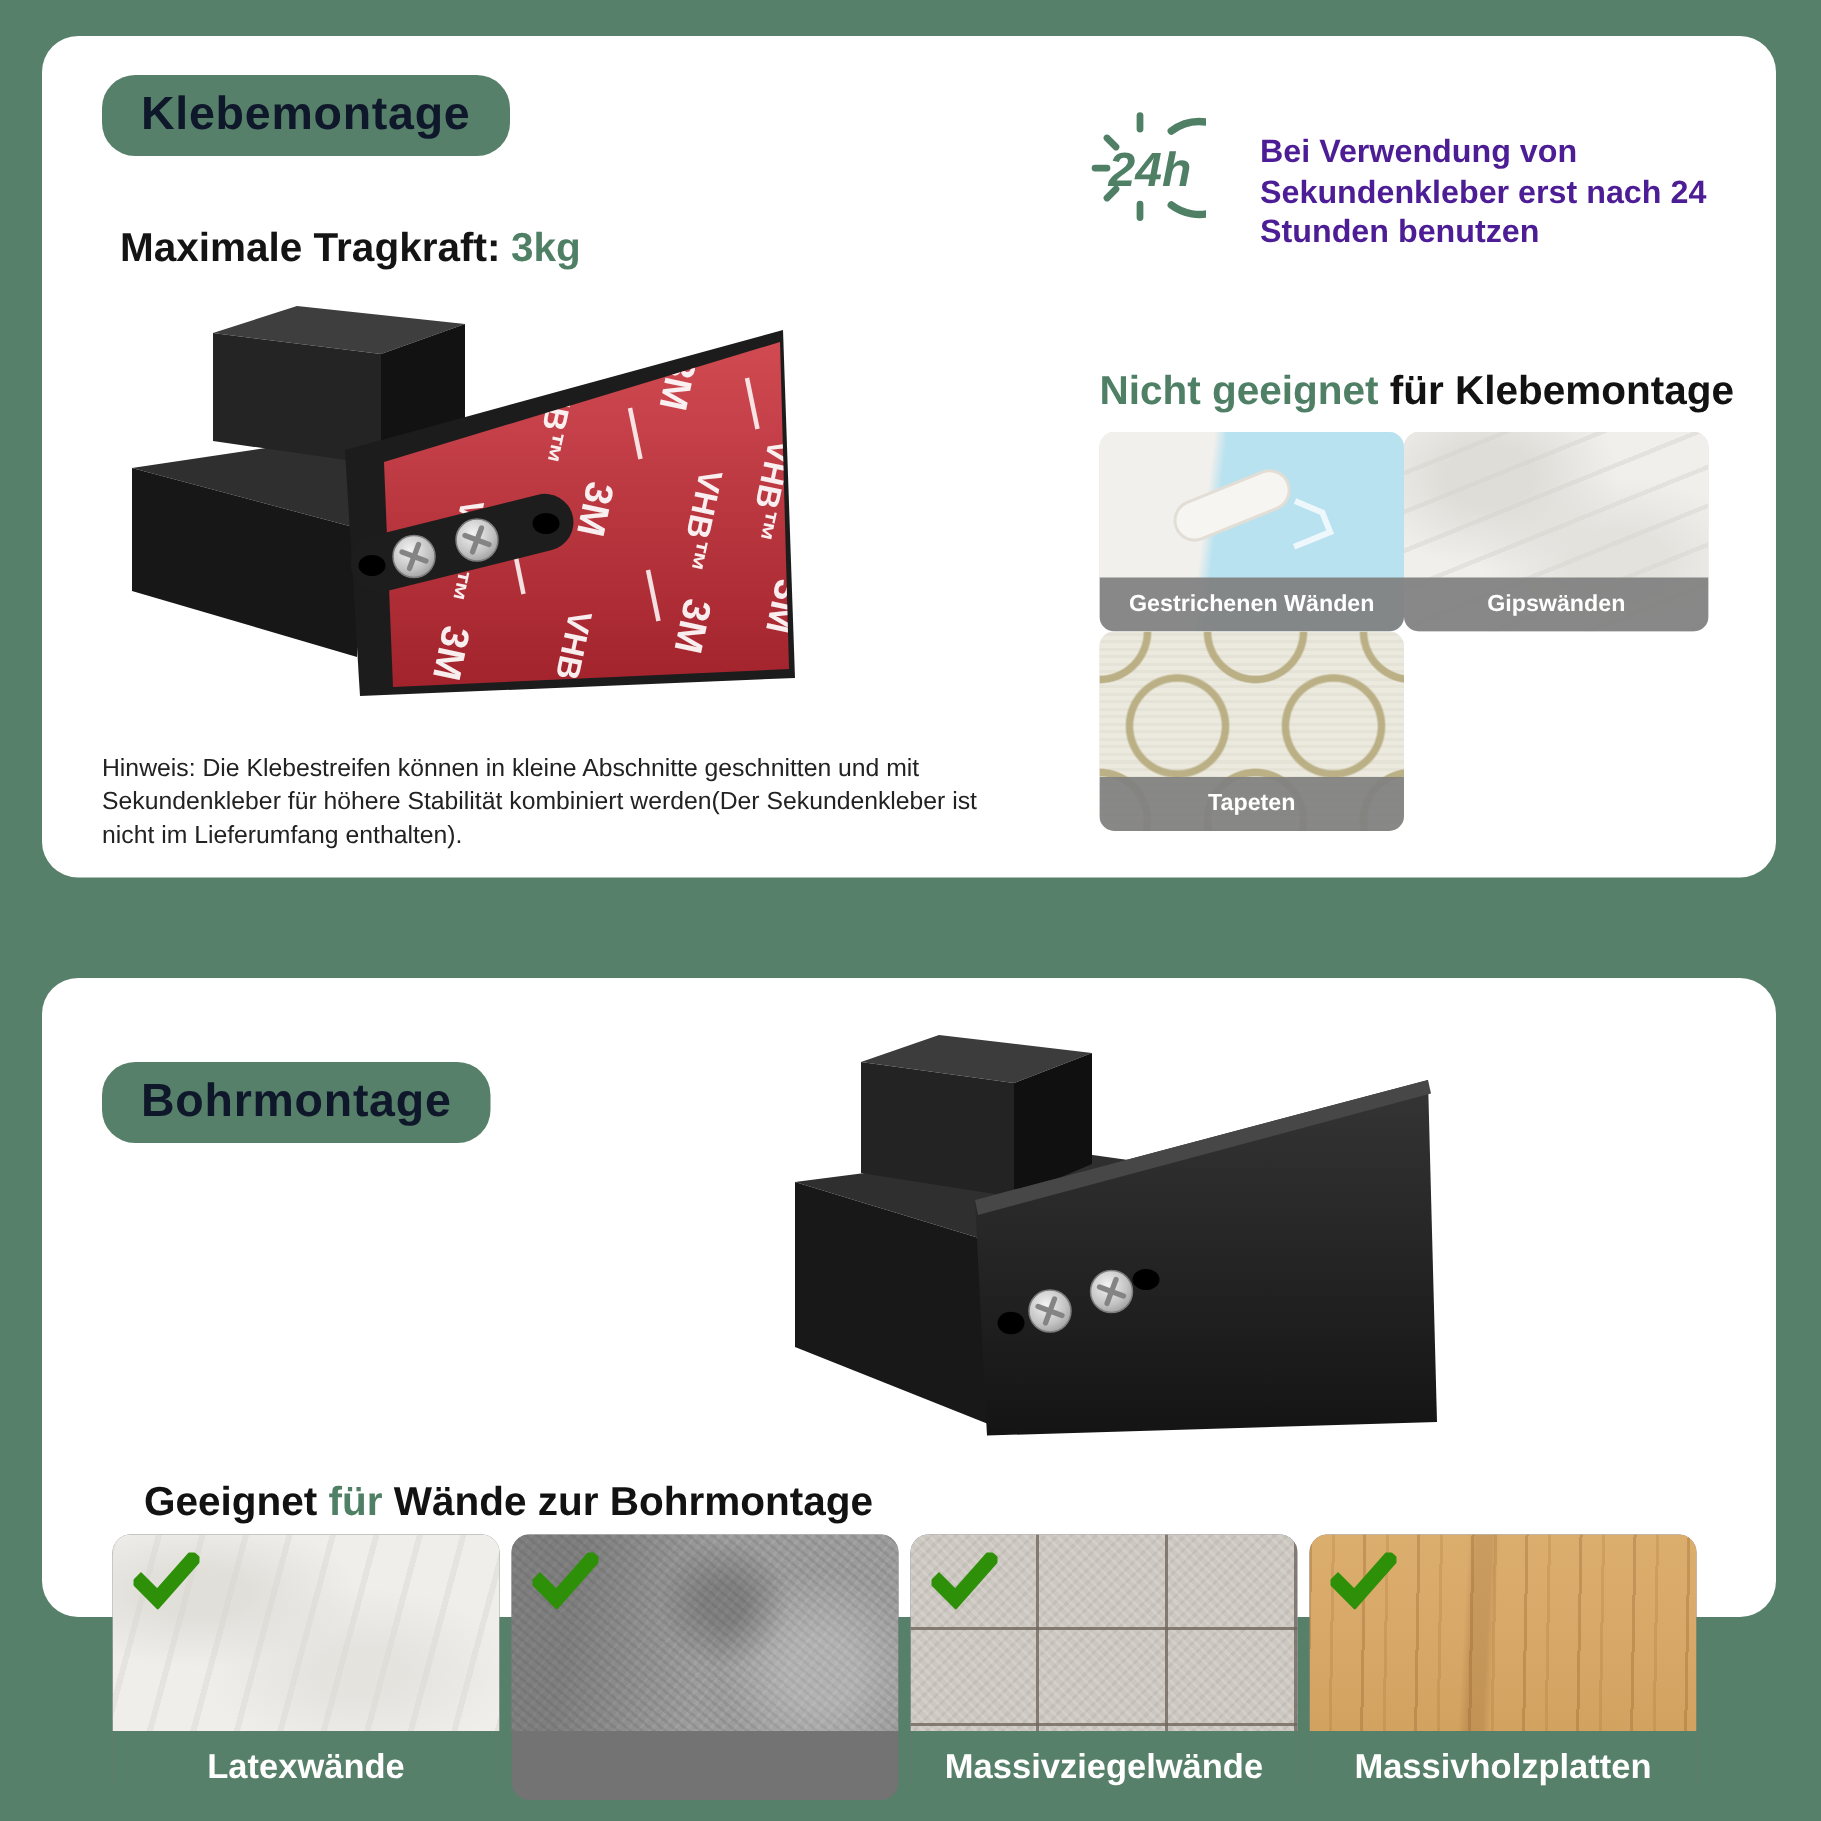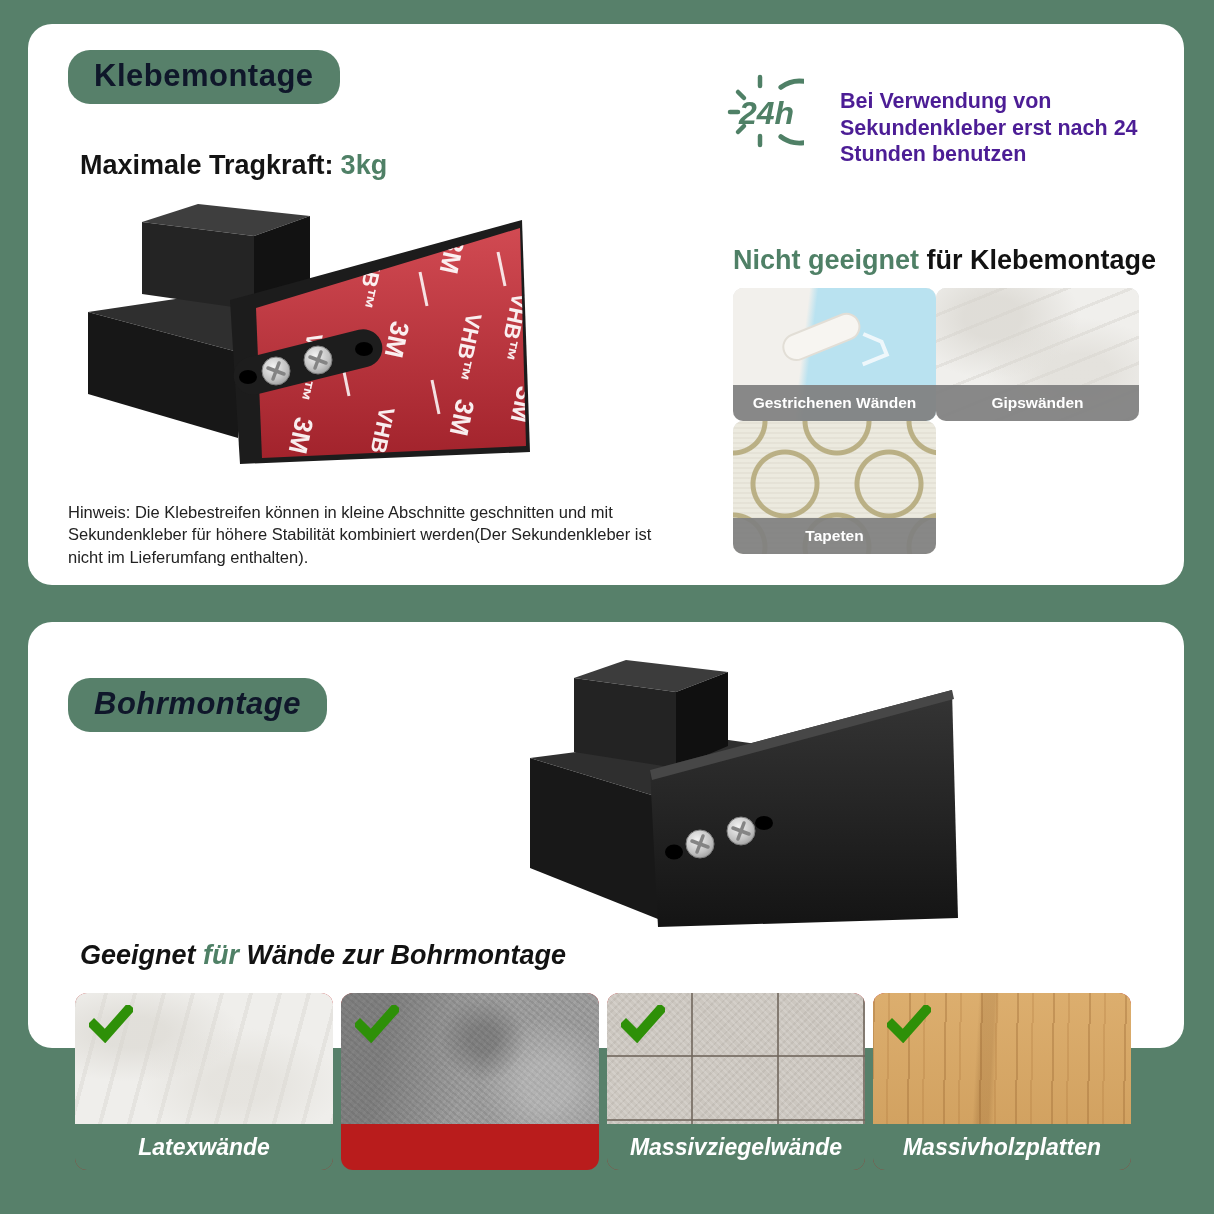--- a/index.html
+++ b/index.html
@@ -3,21 +3,21 @@
 <meta charset="utf-8">
 <style>
   html,body{margin:0;padding:0;}
   body{
     width:1214px;height:1214px;position:relative;overflow:hidden;
     background:#57806A;
     font-family:"Liberation Sans",sans-serif;
   }
   .panel{position:absolute;left:28px;width:1156px;background:#ffffff;border-radius:24px;}
   #panel-top{top:24px;height:561px;}
-  #panel-bottom{top:622px;height:426px;font-style:italic;}
+  #panel-bottom{top:652px;height:426px;}
 
   .badge{
     position:absolute;left:40px;background:#57806A;color:#0f172a;
     font-size:31px;font-weight:bold;letter-spacing:.5px;
     padding:8px 26px 10px;border-radius:22px;white-space:nowrap;
   }
   #panel-top .badge{top:26px;}
   #panel-bottom .badge{top:56px;}
 
   .loadline{position:absolute;left:52px;font-size:27px;font-weight:bold;color:#141414;white-space:nowrap;margin-top:44px;}
@@ -43,21 +43,21 @@
     position:absolute;left:0;right:0;bottom:0;min-height:30px;
     background:rgba(128,128,128,.93);color:#fff;font-weight:bold;
     font-size:15.5px;line-height:1.12;text-align:center;
     display:flex;align-items:center;justify-content:center;padding:3px 4px;
   }
 
   .hinweis{position:absolute;left:40px;top:477px;width:600px;margin:0;
     font-size:16.5px;line-height:1.35;color:#222;}
 
   .tilerow{position:absolute;left:47px;top:371px;display:flex;gap:8px;}
-  .bigtile{width:258px;height:177px;border-radius:12px;overflow:hidden;position:relative;background:#b91c1c;}
+  .bigtile{width:258px;height:177px;border-radius:12px;overflow:hidden;position:relative;background:#737373;}
   .bigtile .tex{position:absolute;top:0;left:0;right:0;height:131px;}
   .bigtile .band{
     position:absolute;left:0;right:0;bottom:0;height:46px;background:#57806A;
     color:#fff;font-size:23px;font-weight:bold;
     display:flex;align-items:center;justify-content:center;white-space:nowrap;
   }
   .check{position:absolute;top:12px;left:14px;z-index:2;}
 
   .product{position:absolute;}
   #product-adhesive{left:42px;top:156px;}
@@ -266,21 +266,21 @@
       <line x1="202" y1="201" x2="218" y2="207" stroke="#848484" stroke-width="3.5" stroke-linecap="round"></line>
       <line x1="213" y1="196" x2="207" y2="212" stroke="#848484" stroke-width="3.5" stroke-linecap="round"></line>
     </g>
     <g>
       <circle cx="251" cy="191" r="14" fill="url(#silver2)" stroke="#7c7c7c"></circle>
       <line x1="243" y1="188" x2="259" y2="194" stroke="#848484" stroke-width="3.5" stroke-linecap="round"></line>
       <line x1="254" y1="183" x2="248" y2="199" stroke="#848484" stroke-width="3.5" stroke-linecap="round"></line>
     </g>
   </svg>
 
-  <h3 class="heading" id="suitable-heading" style="margin:0;">
+  <h3 class="heading" id="suitable-heading" style="margin:16px;">
     <span>Geeignet </span><span class="green-text">für</span><span> Wände zur Bohrmontage</span>
   </h3>
 
   <div class="tilerow">
     <div class="bigtile">
       <div class="tex tex-latex"></div>
       <svg class="check" width="44" height="38" viewBox="0 0 44 38">
         <path d="M5 20 L16 31 L39 5" fill="none" stroke="#2E9008" stroke-width="10" stroke-linecap="square"></path>
       </svg>
       <div class="band">Latexwände</div>

